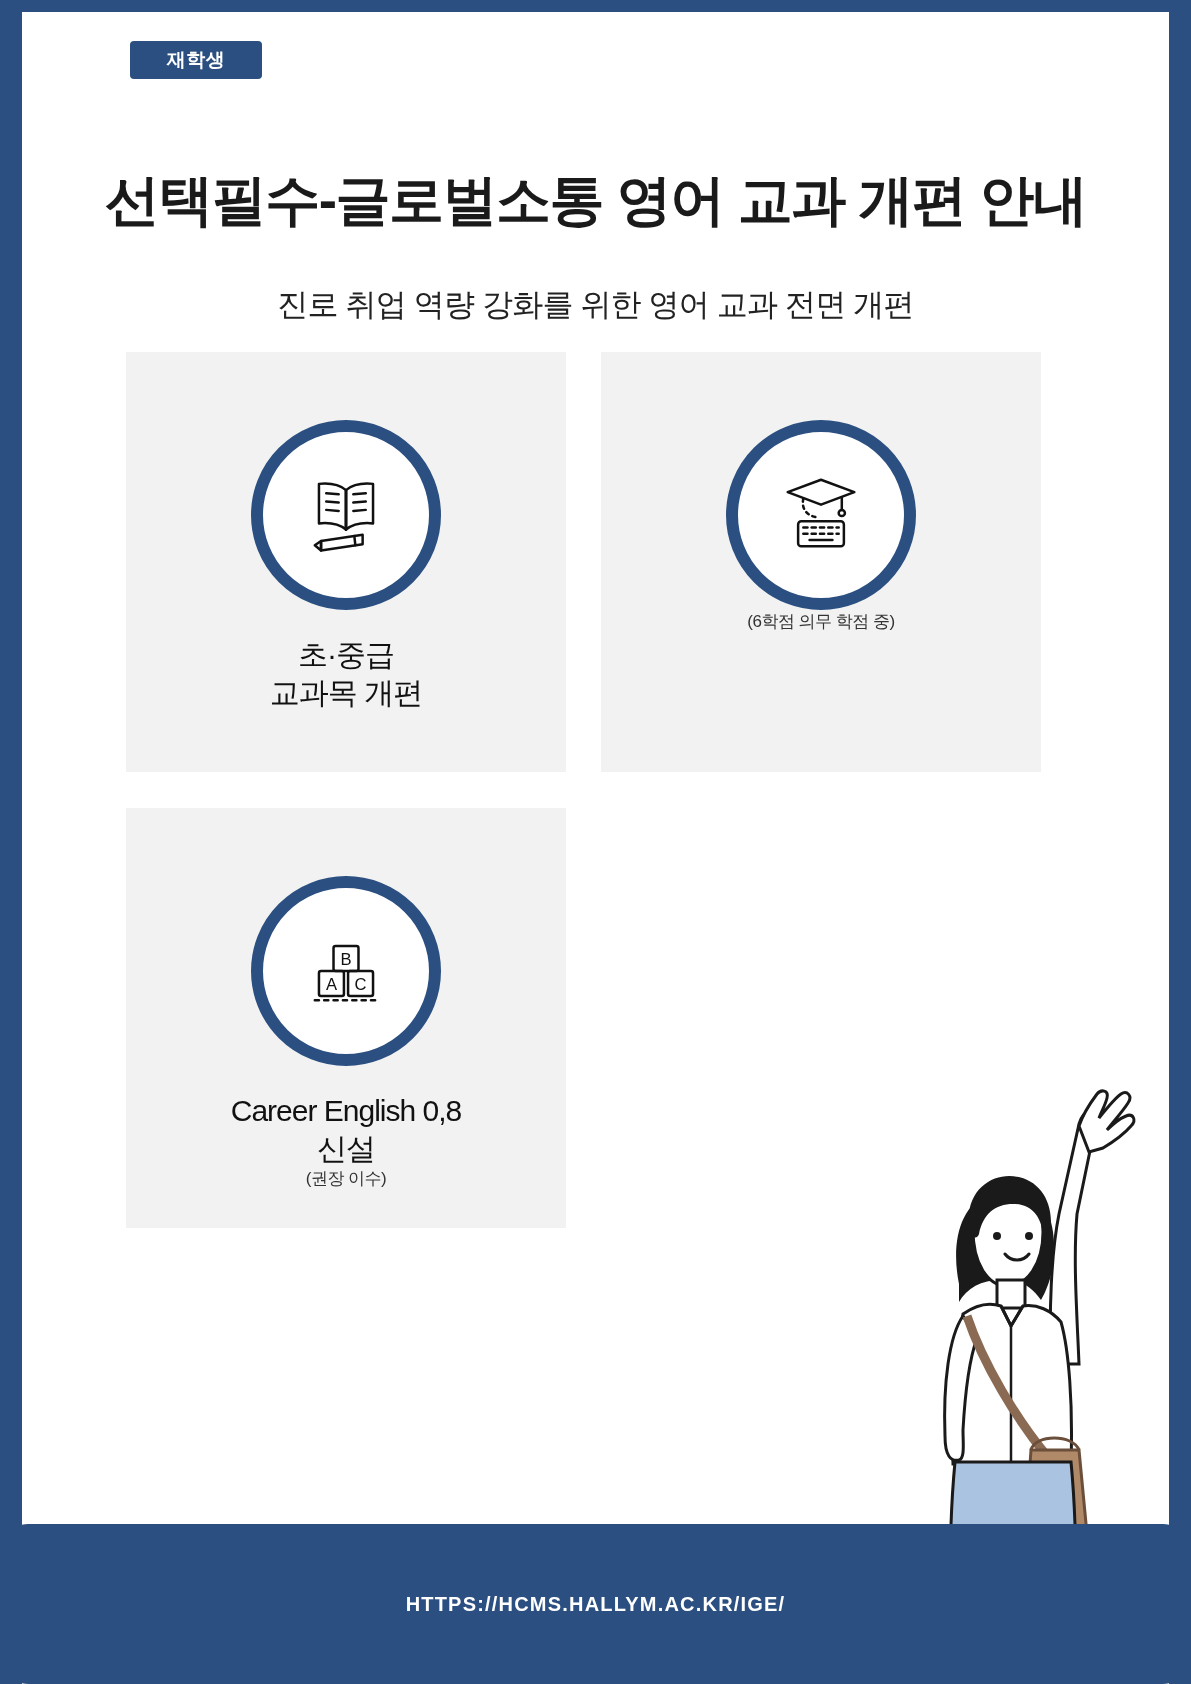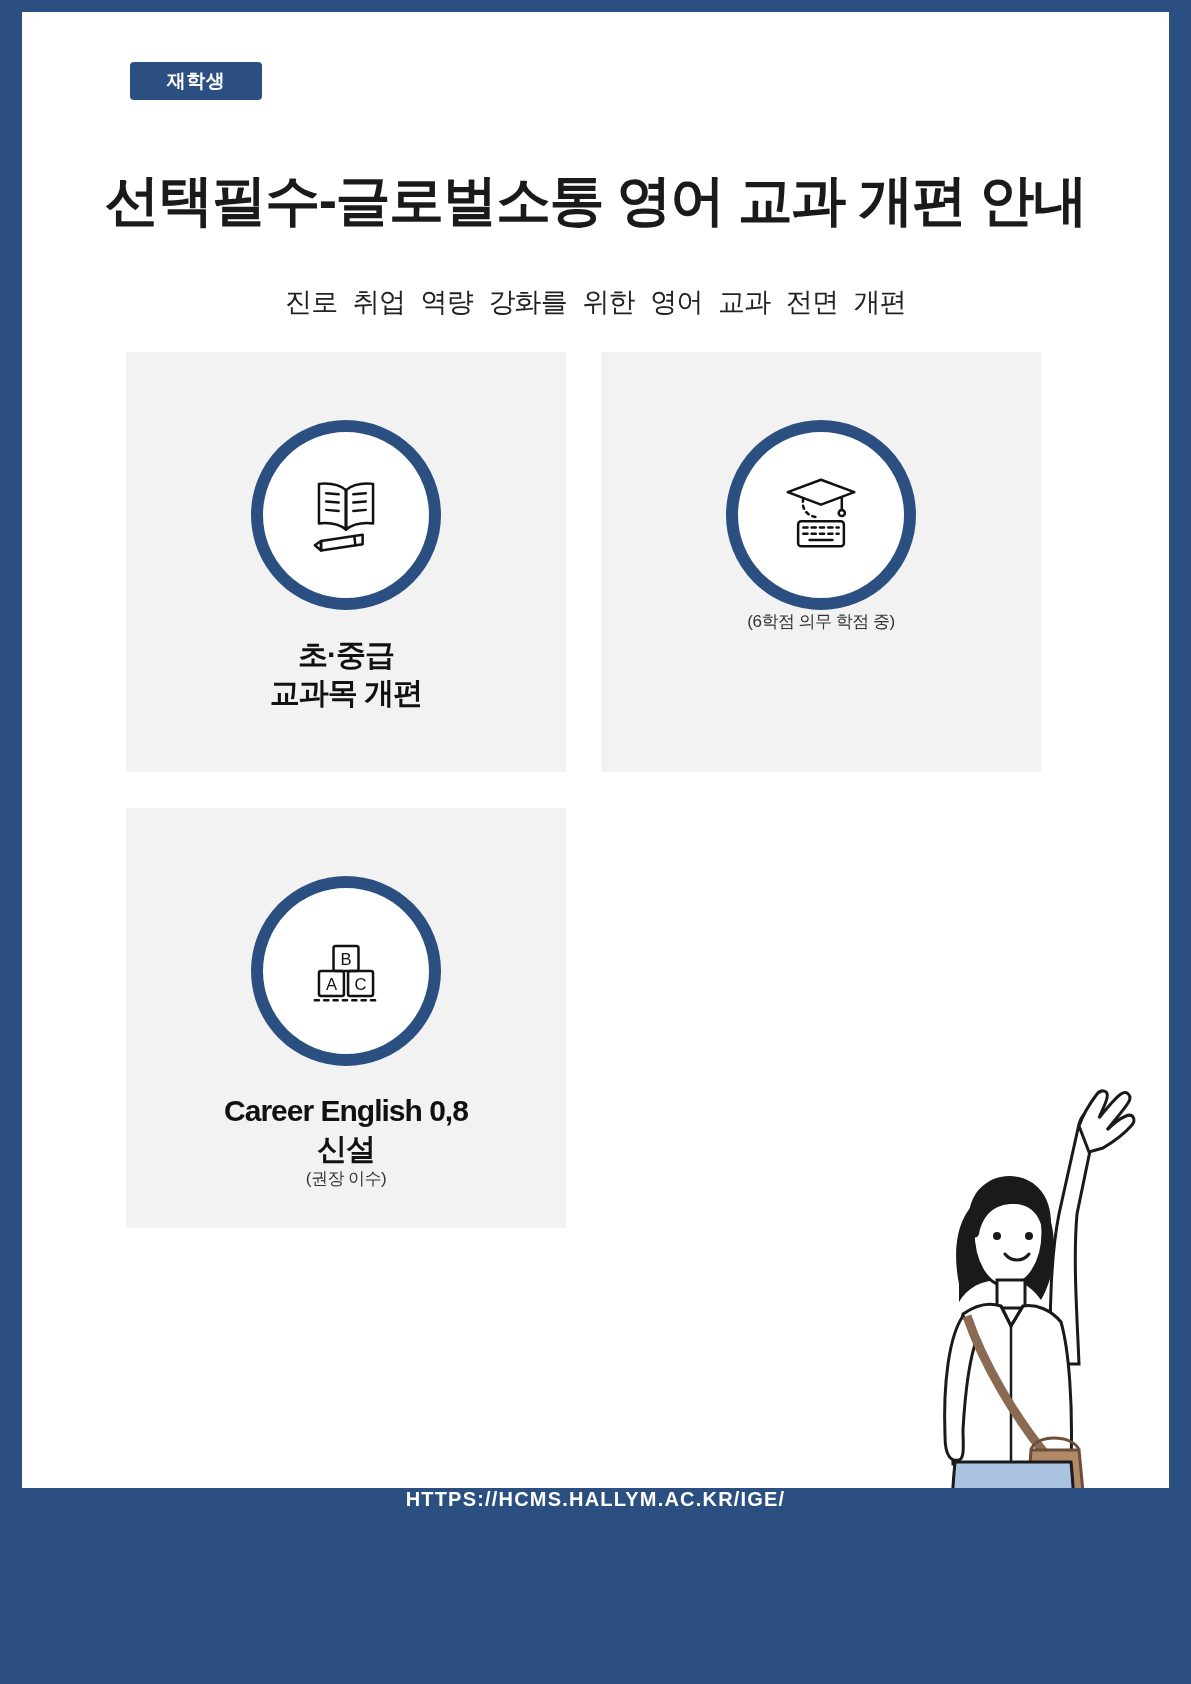--- a/index.html
+++ b/index.html
@@ -32,43 +32,41 @@
     height: 38px;
     background: #2b4f81;
     border-radius: 4px;
     display: flex;
     align-items: center;
     justify-content: center;
     color: #ffffff;
     font-size: 19px;
     font-weight: bold;
     letter-spacing: 0.5px;
-    margin-top: 21px;
   }
   .title {
     position: absolute;
     left: 0;
     right: 0;
     top: 152px;
     text-align: center;
     font-size: 55px;
     font-weight: bold;
     color: #1a1a1a;
     letter-spacing: -1.5px;
   }
   .subtitle {
     position: absolute;
     left: 0;
     right: 0;
     top: 272px;
     text-align: center;
-    font-size: 27px;
+    font-size: 31px;
     color: #222222;
     letter-spacing: -0.8px;
-    font-family: Liberation Mono, monospace;
   }
   .grid {
     position: absolute;
     left: 104px;
     top: 340px;
     width: 950px;
     display: flex;
     flex-wrap: wrap;
     gap: 36px 35px;
   }
@@ -90,41 +88,43 @@
     background: #ffffff;
     display: flex;
     align-items: center;
     justify-content: center;
     box-sizing: border-box;
   }
   .card-title {
     margin-top: 26px;
     text-align: center;
     font-size: 30px;
-    font-weight: bold;
+    font-weight: normal;
     color: #111111;
     line-height: 1.25;
     letter-spacing: -1px;
     white-space: pre-line;
   }
   .card-note {
     text-align: center;
     font-size: 17px;
     color: #333333;
     letter-spacing: -0.5px;
   }
   .footer {
     position: absolute;
     left: -22px;
     right: -22px;
     bottom: 0;
-    height: 196px;
+    height: 160px;
     background: #2b4f81;
     display: flex;
+    align-items: center;
     justify-content: center;
+    border-radius: 28px;
   }
   .footer-url {
     color: #ffffff;
     font-size: 20px;
     font-weight: bold;
     letter-spacing: 1.2px;
   }
   .person {
     position: absolute;
     right: 18px;

